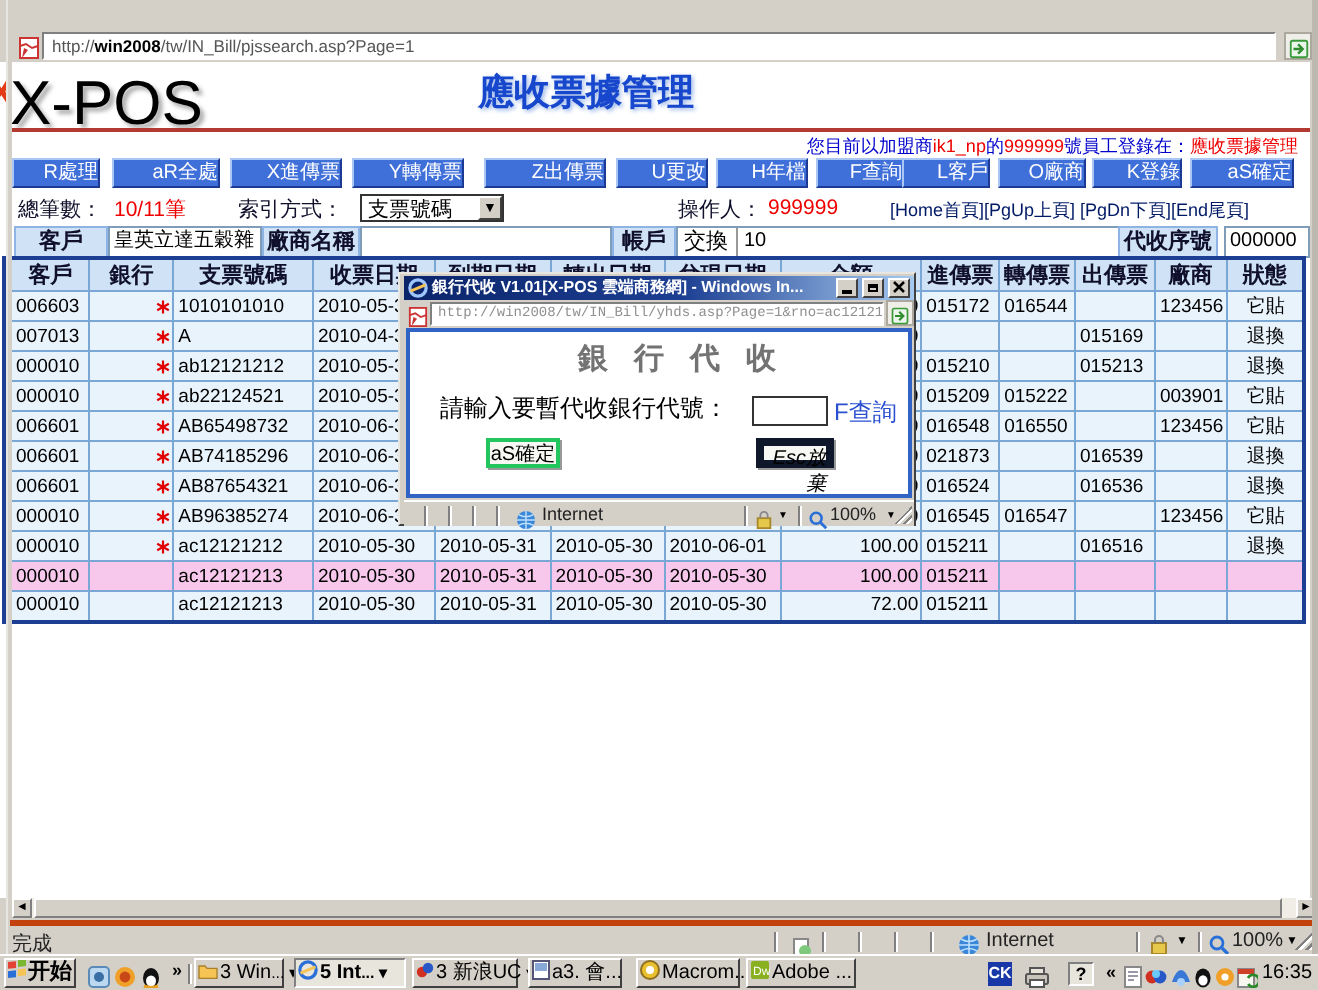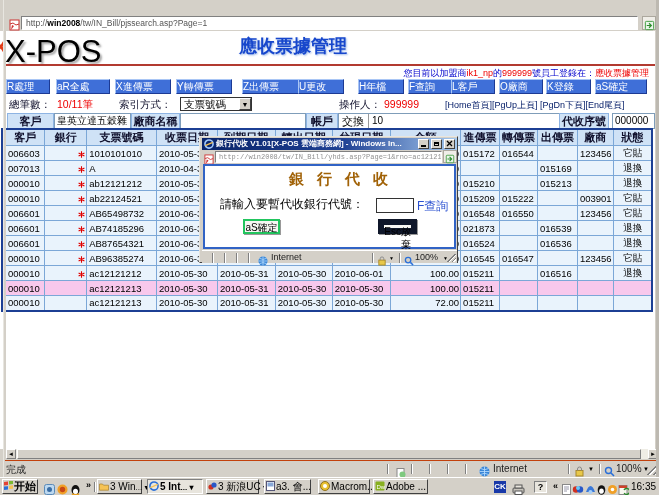--- a/index.html
+++ b/index.html
@@ -10,21 +10,21 @@
 .btn3d { background:#d4d0c8; border:1px solid; border-color:#fff #404040 #404040 #fff; }
 
 #win { position:absolute; left:3px; top:0; width:656px; height:477px; background:#d4d0c8; border-left:1px solid #e8e6e0; }
 #titlebar { position:absolute; left:1px; top:1px; width:654px; height:14px; background:linear-gradient(90deg,#7f7d78,#c9c5bd); color:#fff; font-size:8px; font-weight:bold; line-height:14px; white-space:nowrap; }
 .tbtn { position:absolute; top:2px; width:11px; height:11px; background:#d4d0c8; border:1px solid; border-color:#fff #404040 #404040 #fff; font-size:8px; line-height:9px; text-align:center; color:#000; font-weight:bold; }
 #addrbar { position:absolute; left:1px; top:15px; width:654px; height:16px; background:#d4d0c8; }
 .urlbox { position:absolute; background:#fff; border:1px solid; border-color:#808080 #fff #fff #808080; font-size:9px; color:#666; white-space:nowrap; overflow:hidden; }
 
 #page { position:absolute; left:2px; top:31px; width:649px; height:418px; background:#fff; overflow:hidden; }
 
-.bb { position:absolute; top:0; height:15px; background:#3f6fd8; border:1px solid; border-color:#a9c6f5 #1c3a94 #1c3a94 #a9c6f5; color:#fff; font-size:10px; line-height:13px; text-align:left; white-space:nowrap; }
+.bb { position:absolute; top:0; height:15px; background:#3f6fd8; border:1px solid; border-color:#a9c6f5 #1c3a94 #1c3a94 #a9c6f5; color:#fff; font-size:10px; line-height:13px; text-align:right; white-space:nowrap; }
 
 #tbl { position:absolute; left:-2px; top:97px; border-collapse:collapse; table-layout:fixed; }
 #tbl td { border:1px solid #7ba7d7; background:#e9f3fc; font-size:9.5px; color:#000; height:15px; padding:0 1px 0 2px; white-space:nowrap; overflow:hidden; }
 #tbl tr.hd td { background:#cfe2f6; font-weight:bold; font-size:11px; color:#10102c; text-align:center; padding:0; height:15px; }
 #tbl tr.pk td { background:#f8c8ec; }
 .ast { color:#e00; text-align:right; font-size:16px; } .st { font-size:11px; text-align:center; }
 
 #dlg { position:absolute; left:199px; top:136px; width:259px; height:127px; background:#d4d0c8; border:1px solid; border-color:#e8e6e0 #404040 #404040 #e8e6e0; }
 #dtitle { position:absolute; left:2px; top:1px; width:255px; height:12px; background:linear-gradient(90deg,#0a246a,#1e4093 55%,#a6caf0); color:#fff; font-weight:bold; font-size:8px; line-height:12px; white-space:nowrap; overflow:hidden;padding-left:20px; }
 .dtbtn { position:absolute; top:1px; width:11px; height:10px; background:#d4d0c8; border:1px solid; border-color:#fff #404040 #404040 #fff; font-size:7px; line-height:8px; text-align:center; font-weight:bold; }
@@ -62,21 +62,21 @@
   <div class="abs" style="left:233px;top:3px;font-size:18px;font-weight:bold;color:#1747cc;text-shadow:1px 1px 2px #9db8e8;">應收票據管理</div>
   <div class="abs" style="left:0px;top:33px;width:649px;height:2px;background:#b23a30;"></div>
   <div class="abs" style="left:0;top:36px;width:643px;font-size:9px;text-align:right;color:#0000cc;white-space:nowrap;">您目前以加盟商<span style="color:#e00;">ik1_np</span>的<span style="color:#e00;">999999</span>號員工登錄在：<span style="color:#e00;">應收票據管理</span></div>
 
   <div class="abs" style="left:0;top:48px;width:649px;height:16px;">
     <span class="bb" style="left:0px;width:44px;">R處理</span>
     <span class="bb" style="left:50px;width:54px;">aR全處</span>
     <span class="bb" style="left:109px;width:56px;">X進傳票</span>
     <span class="bb" style="left:170px;width:56px;">Y轉傳票</span>
     <span class="bb" style="left:236px;width:61px;">Z出傳票</span>
-    <span class="bb" style="left:292px;width:46px;">U更改</span>
+    <span class="bb" style="left:302px;width:46px;">U更改</span>
     <span class="bb" style="left:352px;width:46px;">H年檔</span>
     <span class="bb" style="left:402px;width:44px;">F查詢</span>
     <span class="bb" style="left:445px;width:44px;">L客戶</span>
     <span class="bb" style="left:493px;width:44px;">O廠商</span>
     <span class="bb" style="left:540px;width:45px;">K登錄</span>
     <span class="bb" style="left:589px;width:52px;">aS確定</span>
   </div>
 
   <div class="abs" style="left:0;top:67px;width:649px;height:14px;font-size:10.5px;white-space:nowrap;">
     <span class="abs" style="left:3px;color:#10102c;">總筆數：</span>
@@ -324,21 +324,21 @@
   </tbody>
         </table>
  </div>
 
  <div class="abs" style="left:2px;top:449px;width:652px;height:10px;background:#efede5;">
    <span class="abs" style="left:0;top:0;width:10px;height:10px;background:#d4d0c8;border:1px solid;border-color:#fff #808080 #808080 #fff;font-size:6px;line-height:8px;text-align:center;">◄</span>
    <span class="abs" style="left:11px;top:0;width:624px;height:10px;background:#d4d0c8;border:1px solid;border-color:#fff #808080 #808080 #fff;"></span>
    <span class="abs" style="right:0;top:0;width:10px;height:10px;background:#d4d0c8;border:1px solid;border-color:#fff #808080 #808080 #fff;font-size:6px;line-height:8px;text-align:center;">►</span>
  </div>
 
- <div class="abs" style="left:1px;top:460px;width:654px;height:16px;background:#d4d0c8;border-top:1px solid #c2410c;">
+ <div class="abs" style="left:1px;top:460px;width:654px;height:16px;background:#d4d0c8;border-top:3px solid #c2410c;">
    <span class="abs" style="left:1px;top:2px;font-size:10px;color:#222;">完成</span>
    <span class="sep" style="left:382px;top:3px;"></span>
    <span class="abs" style="left:391px;top:3px;width:10px;height:10px;"><svg width="10" height="10" viewBox="0 0 10 10">
             <rect x="1" y="0.5" width="7" height="9" fill="#fff" stroke="#888"></rect>
             <circle cx="6.5" cy="6.5" r="3" fill="#7ec97e"></circle>
           </svg></span>
    <span class="sep" style="left:406px;top:3px;"></span>
    <span class="sep" style="left:424px;top:3px;"></span>
    <span class="sep" style="left:442px;top:3px;"></span>
    <span class="sep" style="left:460px;top:3px;"></span>
@@ -389,26 +389,26 @@
             <path d="M1 5 L4 4 L7 6 L10 5" stroke="#c33" fill="none"></path>
             <path d="M2 11 L5 7 L3 6 Z" fill="#c33"></path>
           </svg></span>
    <span class="urlbox" style="left:13px;top:1px;width:227px;height:12px;line-height:11px;padding-left:3px;font-size:7px;font-family:'Liberation Mono',monospace;color:#909090;">http://win2008/tw/IN_Bill/yhds.asp?Page=1&amp;rno=ac12121213,1</span>
    <span class="abs" style="left:241px;top:0px;width:14px;height:13px;background:#f0eee8;border:1px solid #aca89e;"><svg width="10" height="10" viewBox="0 0 12 12" style="margin:1px;">
             <rect x="1.5" y="1.5" width="9" height="9" rx="1" fill="#eaf6ea" stroke="#3a9a3a"></rect>
             <path d="M3 6 h4 M5.5 3.5 L8 6 L5.5 8.5" stroke="#2e8b2e" fill="none" stroke-width="1.3"></path>
           </svg></span>
  </div>
  <div class="abs" style="left:3px;top:27px;width:253px;height:85px;background:#fff;border:2px solid #3163c5;">
-   <div class="abs" style="left:84px;top:4px;font-size:15px;font-weight:bold;letter-spacing:13px;color:#a16207;white-space:nowrap;">銀行代收</div>
+   <div class="abs" style="left:84px;top:4px;font-size:15px;font-weight:bold;letter-spacing:13px;color:#737373;white-space:nowrap;">銀行代收</div>
    <div class="abs" style="left:15px;top:30px;font-size:12px;color:#000;white-space:nowrap;">請輸入要暫代收銀行代號：</div>
    <div class="abs" style="left:171px;top:32px;width:38px;height:15px;background:#fff;border:1px solid #333;"></div>
    <div class="abs" style="left:212px;top:32px;font-size:12px;color:#2a50d0;">F查詢</div>
    <div class="abs" style="left:38px;top:53px;width:37px;height:15px;background:#f7f7f3;border:2px solid #22c55e;box-shadow:1px 1px 0 #999;font-size:10px;text-align:center;line-height:13px;">aS確定</div>
-   <div class="abs" style="left:173px;top:53px;width:39px;height:15px;background:#f7f7f3;border:6px solid #0f172a;box-shadow:1px 1px 0 #999;font-size:10px;text-align:right;line-height:13px;">Esc放棄</div>
+   <div class="abs" style="left:173px;top:53px;width:39px;height:15px;background:#f7f7f3;border:4px solid #0f172a;box-shadow:1px 1px 0 #999;font-size:10px;text-align:right;line-height:13px;font-style:italic;">Esc放棄</div>
  </div>
  <div class="abs" style="left:2px;top:113px;width:255px;height:13px;background:#d4d0c8;border-top:1px solid #fff;">
    <span class="sep" style="left:10px;top:2px;"></span>
    <span class="sep" style="left:22px;top:2px;"></span>
    <span class="sep" style="left:34px;top:2px;"></span>
    <span class="sep" style="left:46px;top:2px;"></span>
    <span class="abs" style="left:56px;top:1px;width:10px;height:10px;"><svg width="10" height="10" viewBox="0 0 11 11">
             <circle cx="5.5" cy="5.5" r="5" fill="#3a87d8"></circle>
             <path d="M0.5 5.5 h10 M5.5 0.5 v10 M1.5 2.5 q4 2.5 8 0 M1.5 8.5 q4 -2.5 8 0" stroke="#bde0ff" fill="none" stroke-width="0.8"></path>
           </svg></span>

